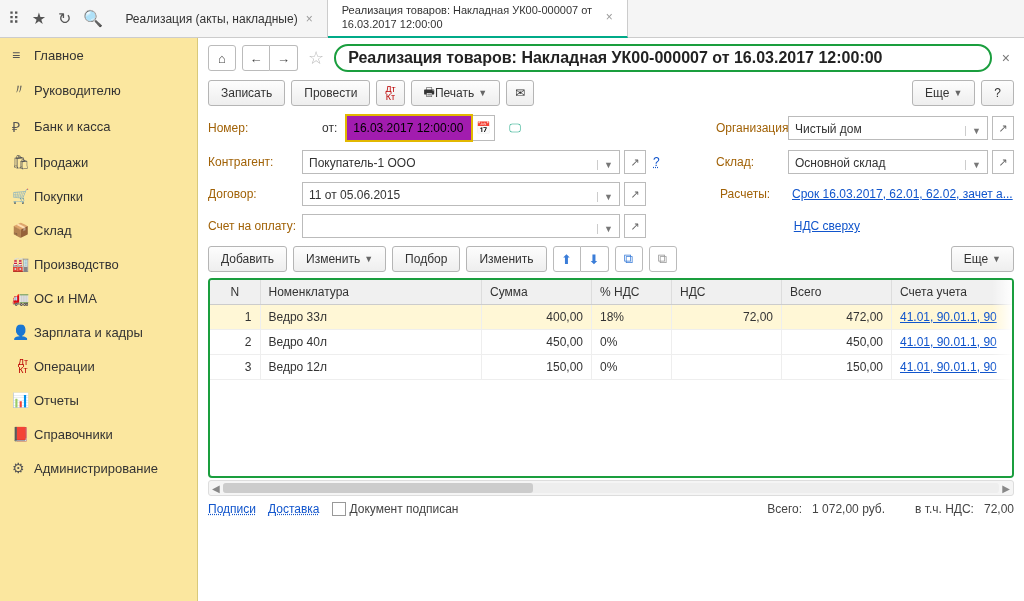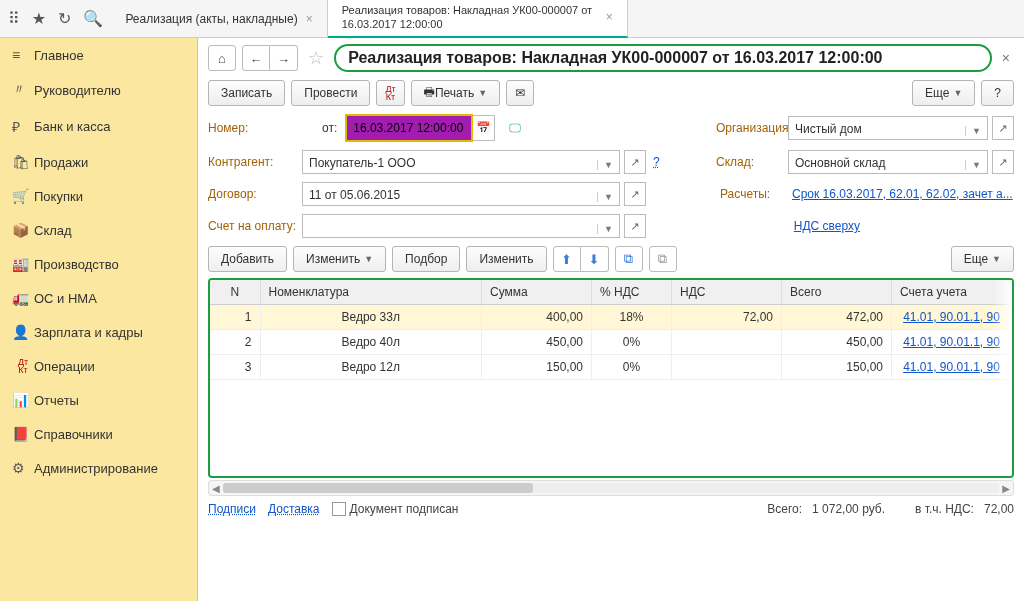--- a/index.html
+++ b/index.html
@@ -46,21 +46,21 @@
 .link.dotted { text-decoration-style: dotted; }
 .table-toolbar { display: flex; align-items: center; gap: 6px; margin-top: 4px; }
 .up-down { display: inline-flex; }
 .up-down .icon-btn { border-radius: 0; border-left: none;}
 .up-down .icon-btn:first-child { border-left: 1px solid #bbb; border-radius: 3px 0 0 3px;}
 .up-down .icon-btn:last-child { border-radius: 0 3px 3px 0;}
 .table-wrap { border: 2px solid #1a9e3e; border-radius: 4px; margin-top: 6px; height: 200px; overflow: hidden; background: #fff; position: relative;}
 .table-wrap::after { content: ""; position: absolute; right: 0; top: 0; bottom: 0; width: 20px; background: linear-gradient(to left, rgba(255,255,255,.95), rgba(255,255,255,0)); pointer-events: none;}
 table { width: 100%; border-collapse: collapse; font-size: 12px; }
 th { background: #f0f0f0; text-align: left; padding: 5px 8px; border-right: 1px solid #ddd; border-bottom: 1px solid #ccc; font-weight: normal; color: #333;}
-td { padding: 5px 8px; border-right: 1px solid #eee; border-bottom: 1px solid #eee; text-align: center; }
+td { padding: 5px 8px; border-right: 1px solid #eee; border-bottom: 1px solid #eee; }
 tr.selected td { background: #fff7d6; }
 .num { text-align: right; }
 .accounts { color: #1155cc; text-decoration: underline; white-space: nowrap;}
 .h-scroll { height: 16px; background: #f5f5f5; border: 1px solid #ddd; margin-top: 2px; display: flex; align-items: center; padding: 0 3px; gap: 3px; border-radius: 3px;}
 .h-scroll .track { flex: 1; height: 10px; background: #eee; border-radius: 3px; position: relative;}
 .h-scroll .thumb { position: absolute; left: 0; width: 40%; height: 10px; background: #ccc; border-radius: 3px;}
 .arrow { color: #888; font-size: 10px; cursor: pointer;}
 .summary-row { display: flex; align-items: center; padding: 6px 0 0 0; color: #444; font-size: 12px;}
 .summary-row .right-sum { margin-left: auto; display: flex; gap: 30px;}
 .checkbox { width: 14px; height: 14px; border: 1px solid #999; display: inline-block; vertical-align: middle; margin-right: 4px;}

